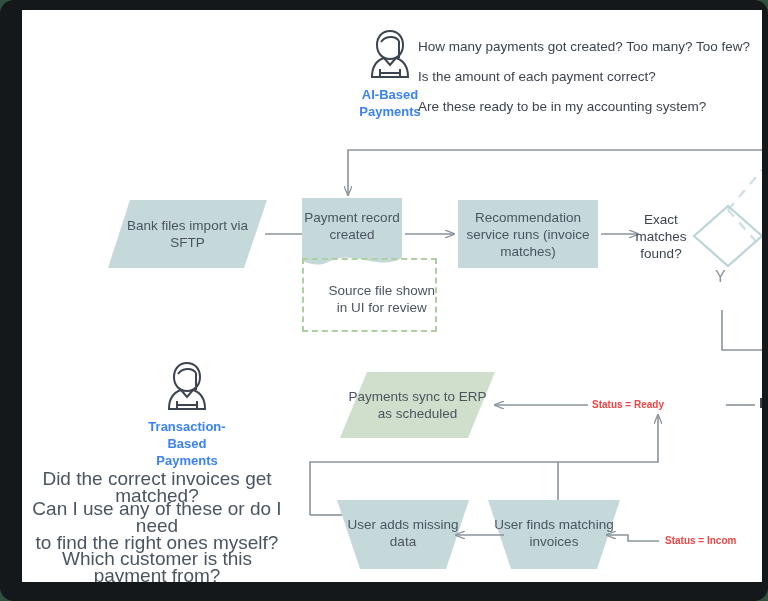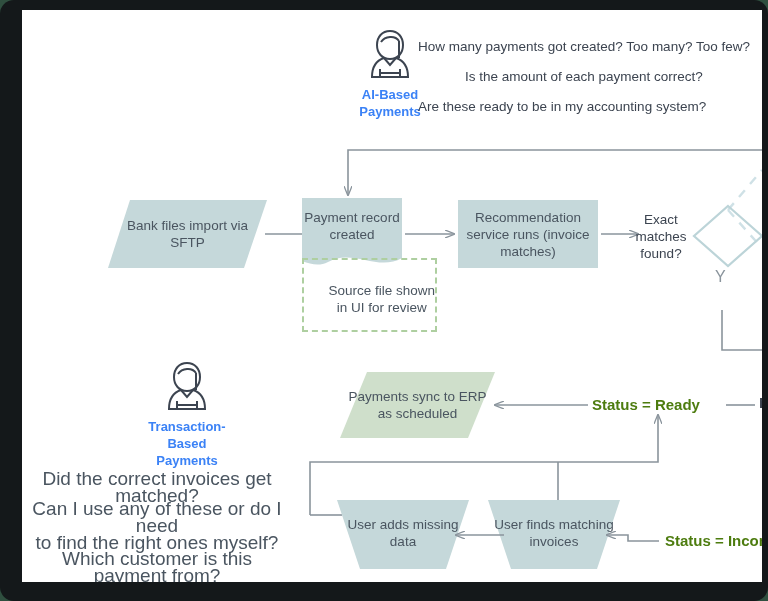--- a/index.html
+++ b/index.html
@@ -17,21 +17,21 @@
        text-align:center;white-space:pre-line;}
   .shape-lbl{color:#4a5560;font-size:13.5px;line-height:17px;text-align:center;}
 
   .persona{position:absolute;text-align:center;}
   .persona-name{color:#3b82f6;font-size:13px;font-weight:bold;line-height:17px;
                 white-space:pre-line;margin-top:2px;}
 
   .qline{position:absolute;color:#3c4450;font-size:13.5px;line-height:17px;
          white-space:pre-line;text-align:center;}
 
-  .statuslbl{position:absolute;color:#4d7c0f;font-size:15px;font-weight:bold;
+  .statuslbl{position:absolute;color:#ef4444;font-size:10px;font-weight:bold;
              line-height:18px;white-space:nowrap;}
 
   .yn{position:absolute;color:#8a949c;font-size:16px;line-height:18px;}
 
   .dashnote{position:absolute;box-sizing:border-box;
             border:2px dashed #aecfa0;display:flex;align-items:flex-end;
             justify-content:flex-end;}
   .dashnote span{color:#4a5560;font-size:13.5px;line-height:17px;
                  text-align:center;white-space:pre-line;padding-bottom:14px;}
 
@@ -100,21 +100,21 @@
         <path d="M32,13 L32,30" fill="none" stroke="#3c4450" stroke-width="2"></path>
         <path d="M17,30 L23,37 L29,30" fill="none" stroke="#3c4450" stroke-width="2"></path>
         <path d="M17,30 C8,33 5,40 5,49 L41,49 C41,40 38,33 29,30" fill="none" stroke="#3c4450" stroke-width="2"></path>
         <path d="M13,41 L13,49 M33,41 L33,49 M13,45 L33,45" fill="none" stroke="#3c4450" stroke-width="2"></path>
       </svg>
       <div class="persona-name">AI-Based
 Payments</div>
     </div>
 
     <div class="qline" style="left:396px;top:28px;">How many payments got created? Too many? Too few?</div>
-    <div class="qline" style="left:396px;top:58px;margin-left:47px;">Is the amount of each payment correct?</div>
+    <div class="qline" style="left:396px;top:58px;">Is the amount of each payment correct?</div>
     <div class="qline" style="left:396px;top:88px;">Are these ready to be in my accounting system?</div>
 
     <div class="flowtext" style="left:86px;top:190px;width:159px;height:68px;">
       <span class="shape-lbl">Bank files
 import via
 SFTP</span>
     </div>
 
     <div class="flowtext" style="left:280px;top:188px;width:100px;height:56px;">
       <span class="shape-lbl">Payment record

